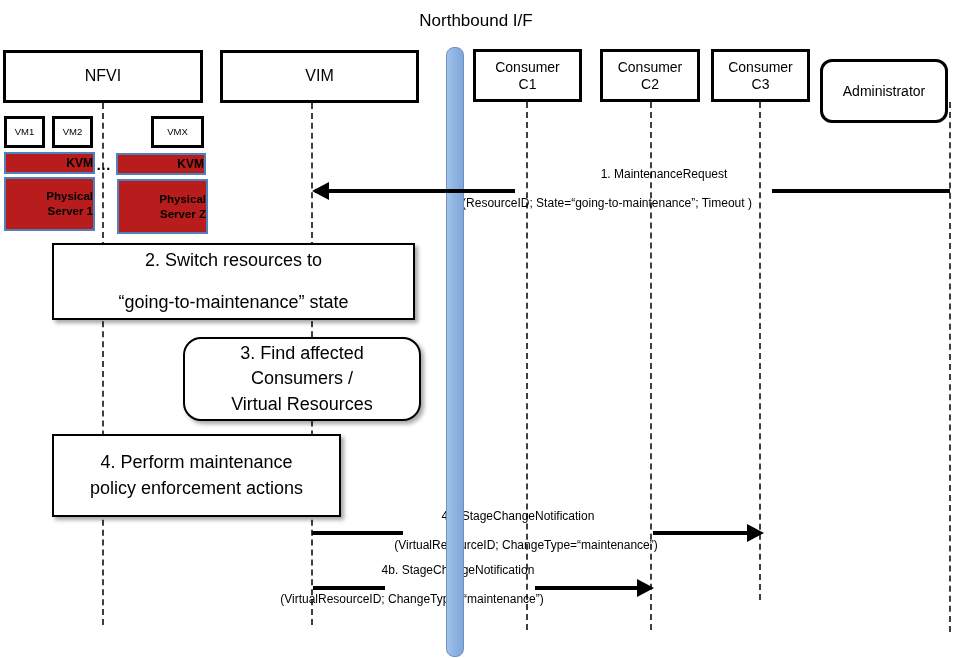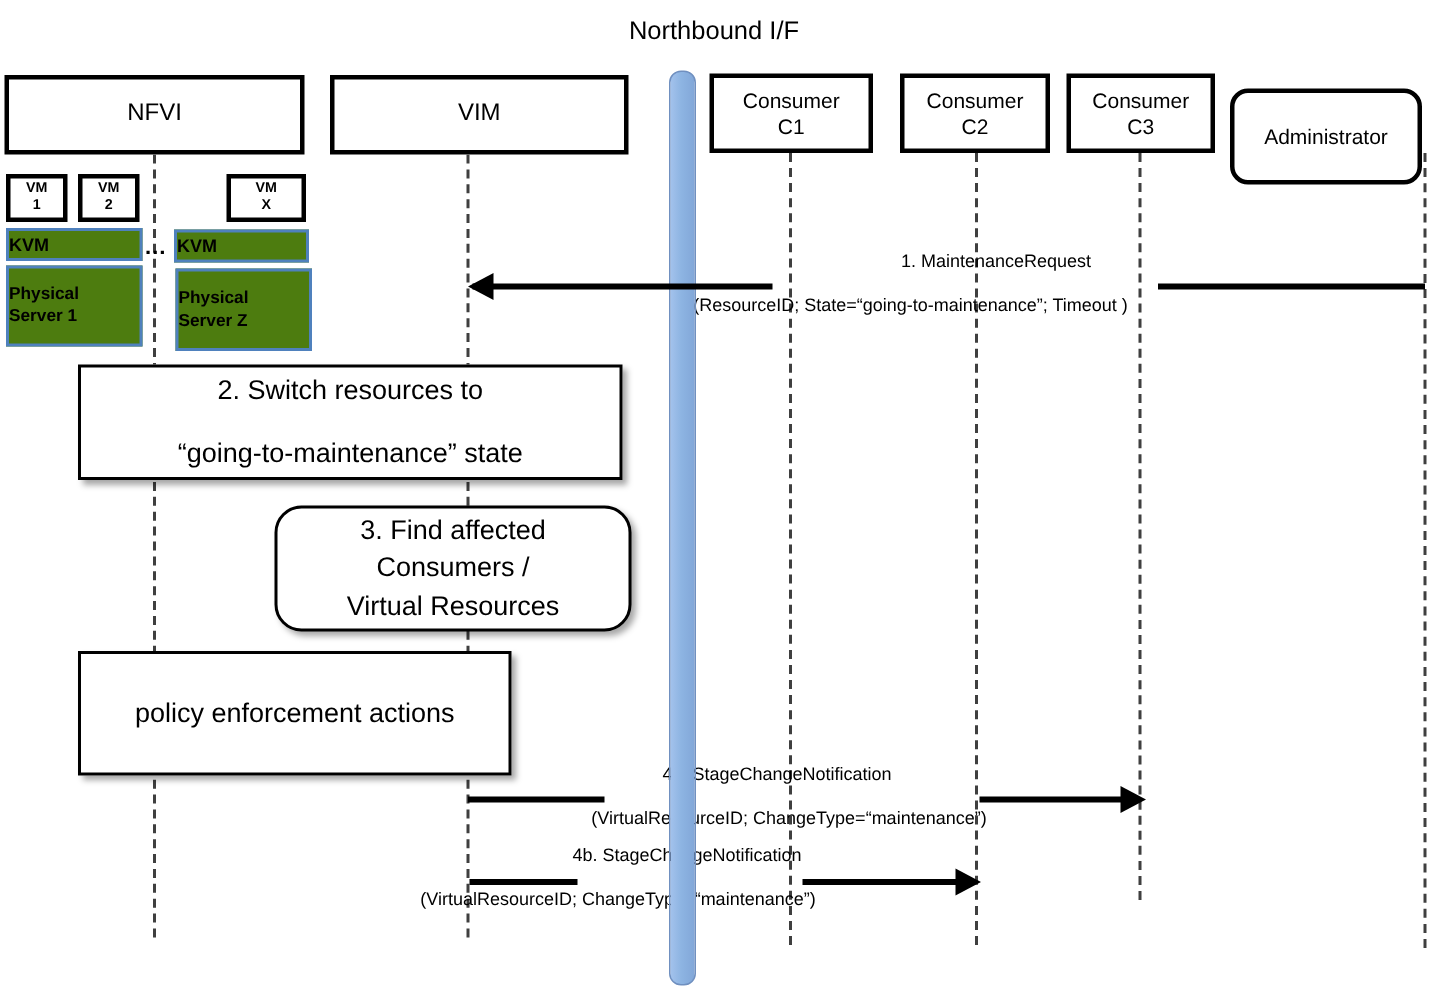--- a/index.html
+++ b/index.html
@@ -13,26 +13,26 @@
   .actorbox{
     position:absolute;box-sizing:border-box;background:#fff;border:3.5px solid #000;
     display:flex;flex-direction:column;align-items:center;justify-content:center;
     text-align:left;line-height:1.15;
   }
   .actorbox .big{font-size:16px;}
   .actorbox .med{font-size:14px;}
   
   .vmbox{
     position:absolute;box-sizing:border-box;background:#fff;border:3px solid #000;
-    display:flex;flex-direction:column;align-items:center;justify-content:center;
-    font-size:9.5px;font-weight:bold;line-height:1.15;text-align:center;
+    display:flex;flex-direction:row;align-items:center;justify-content:center;
+    font-size:9.5px;font-weight:normal;line-height:1.15;text-align:center;
   }
   .bluebox{
-    position:absolute;box-sizing:border-box;background:#4d7c0f;border:2.5px solid #4F81BD;
-    display:flex;flex-direction:column;align-items:flex-start;justify-content:center;
+    position:absolute;box-sizing:border-box;background:#b91c1c;border:2.5px solid #4F81BD;
+    display:flex;flex-direction:column;align-items:flex-end;justify-content:center;
     text-align:center;
   }
   .kvm{font-size:12px;font-weight:bold;}
   .ps{font-size:11.5px;font-weight:600;line-height:1.3;}
   
   .actbox{
     position:absolute;box-sizing:border-box;background:#fff;border:2.5px solid #000;
     box-shadow:3px 3px 4px rgba(0,0,0,0.35);
     display:flex;flex-direction:column;align-items:center;justify-content:center;
     font-size:18px;line-height:1.4;text-align:center;
@@ -127,20 +127,21 @@
   <div class="actbox" style="left:52px;top:243px;width:363px;height:77px;gap:16px;">
     <div>2. Switch resources to</div>
     <div>“going-to-maintenance” state</div>
   </div>
   <div class="actbox" style="left:183px;top:337px;width:238px;height:84px;border-radius:18px;">
     <div>3. Find affected</div>
     <div>Consumers /</div>
     <div>Virtual Resources</div>
   </div>
   <div class="actbox" style="left:52px;top:434px;width:289px;height:83px;">
+    <div>4. Perform maintenance</div>
     <div>policy enforcement actions</div>
   </div>
 
   <div class="msgtext" style="left:664px;top:163px;">1.   MaintenanceRequest</div>
   <div class="msgtext" style="left:607px;top:192px;">(ResourceID; State=“going-to-maintenance”; Timeout )</div>
 
   <div class="msgtext" style="left:518px;top:505px;">4a. StageChangeNotification</div>
   <div class="msgtext" style="left:526px;top:534px;">(VirtualResourceID; ChangeType=“maintenance”)</div>
 
   <div class="msgtext" style="left:458px;top:559px;">4b. StageChangeNotification</div>

